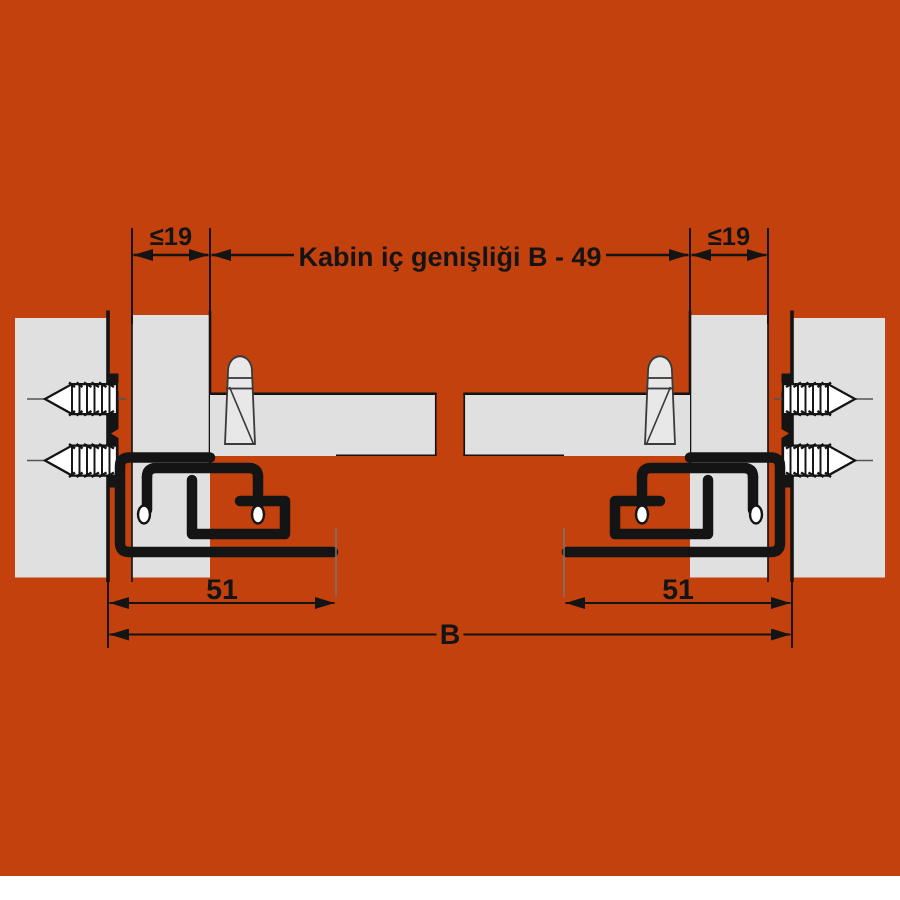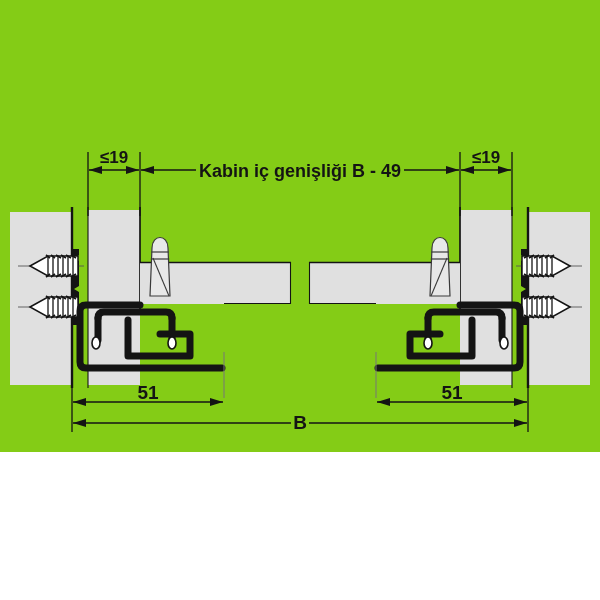--- a/index.html
+++ b/index.html
@@ -9,22 +9,22 @@
   }
   body {
     width: 600px;
     height: 600px;
     font-family: "Liberation Sans", sans-serif;
     overflow: hidden;
   }
   #stage {
     position: relative;
     width: 600px;
-    height: 452px;
-    background: #84cc16;
+    height: 584px;
+    background: #c2410c;
   }
   #drawing {
     position: absolute;
     left: 0;
     top: 0;
     width: 600px;
     height: 600px;
     display: block;
   }
   .dim-text {

